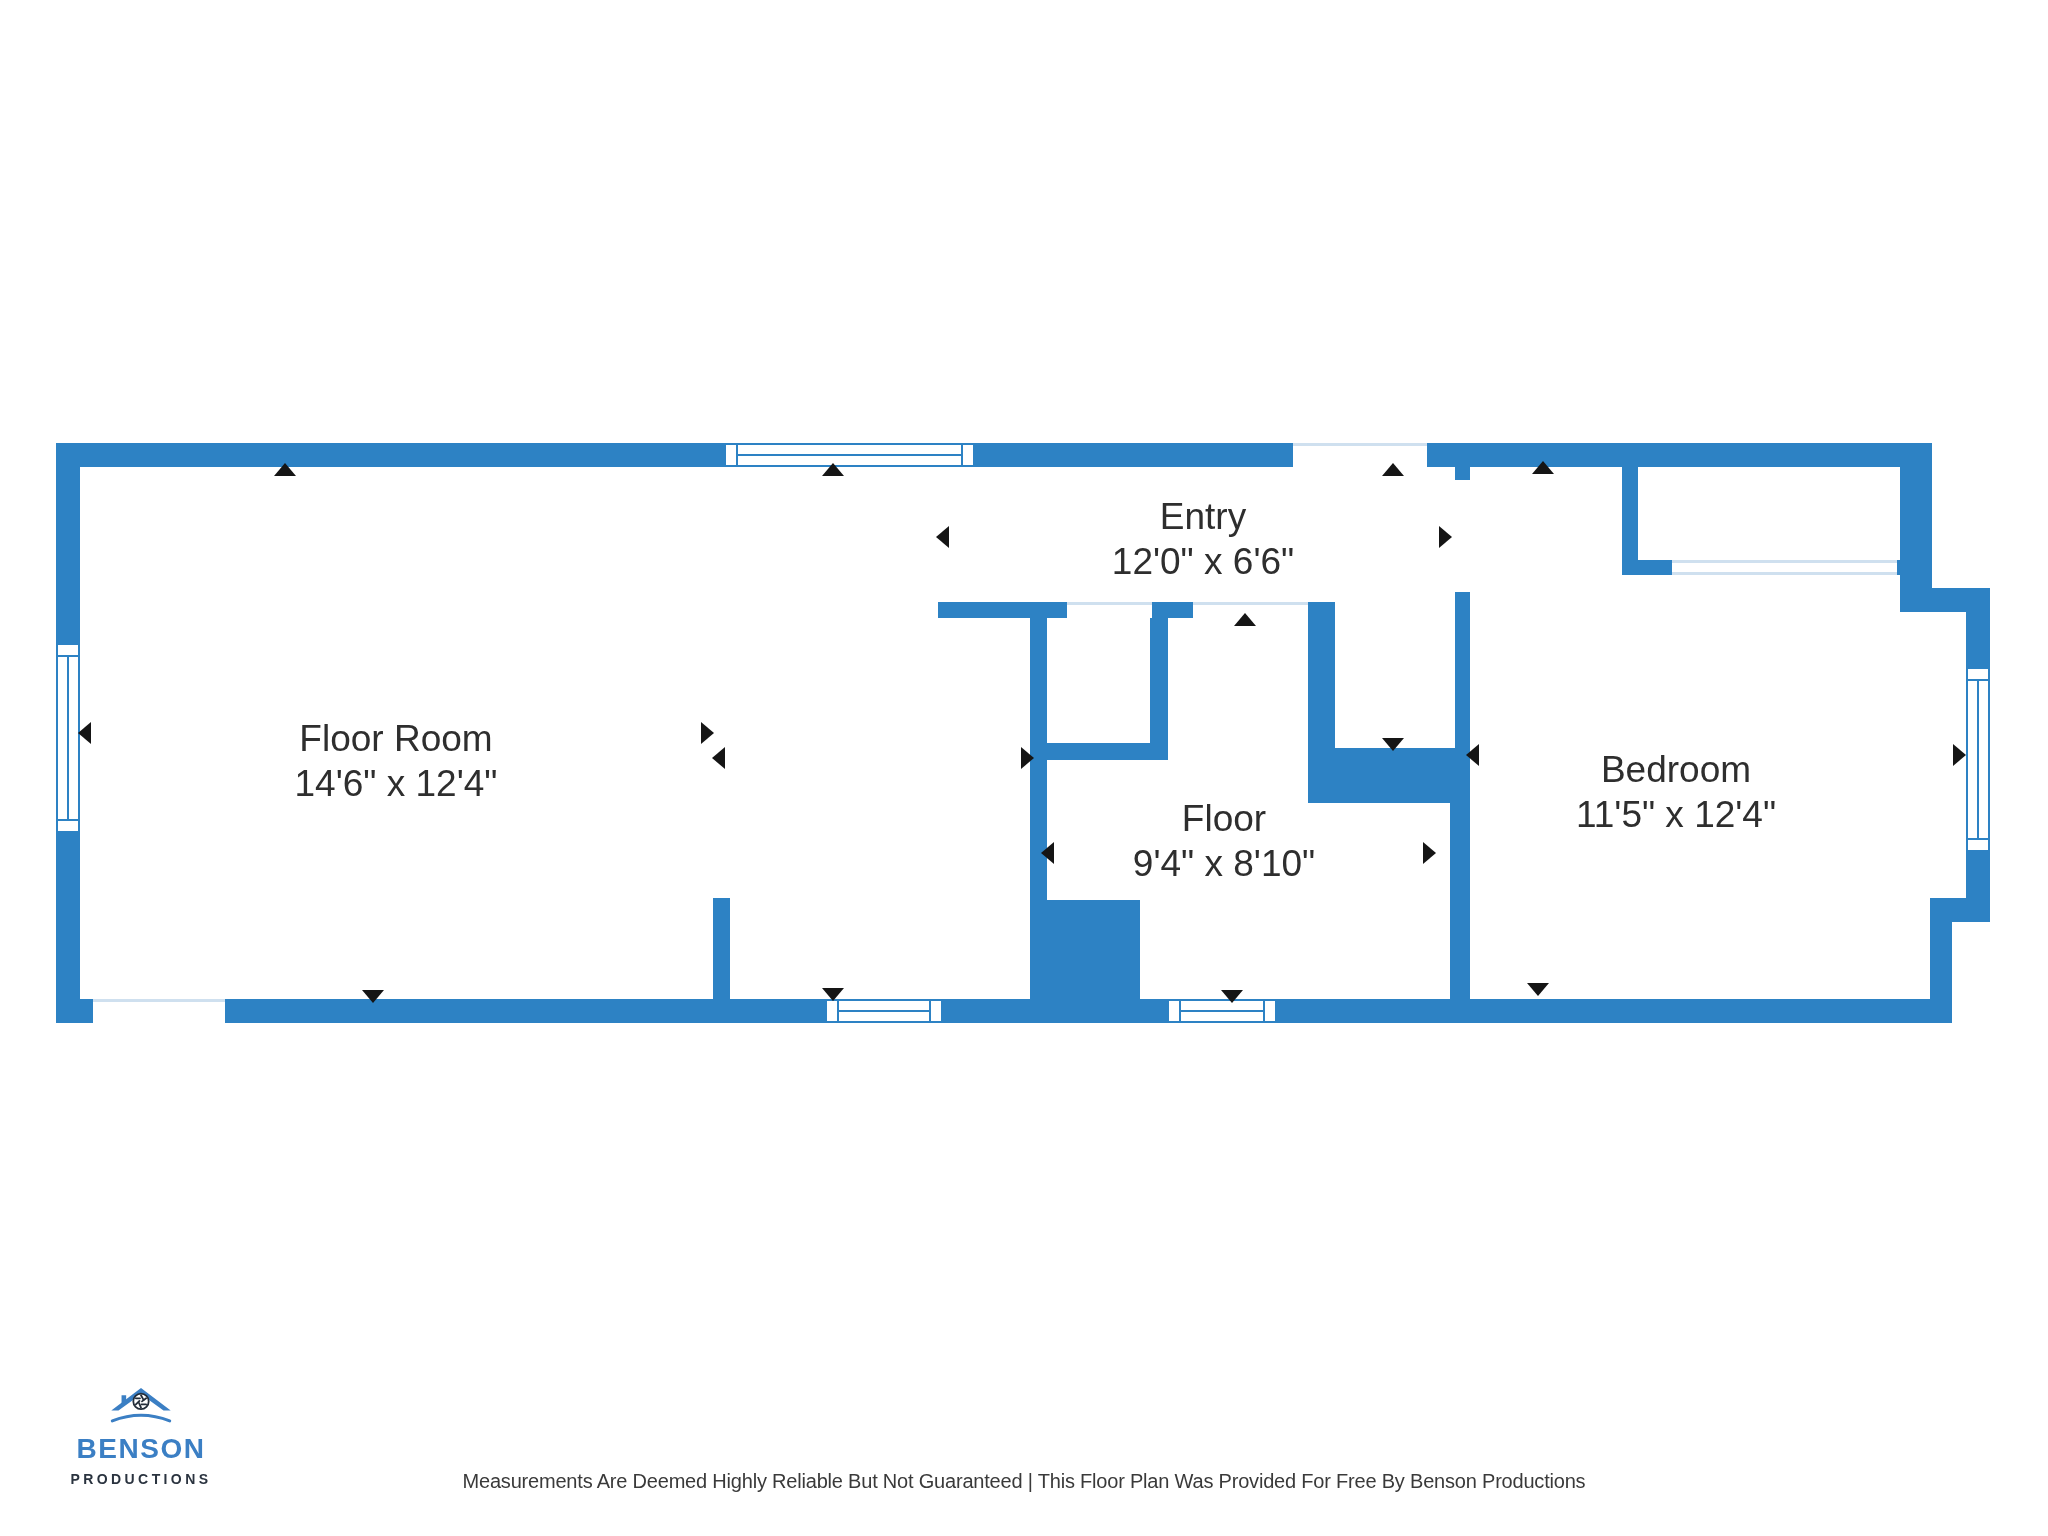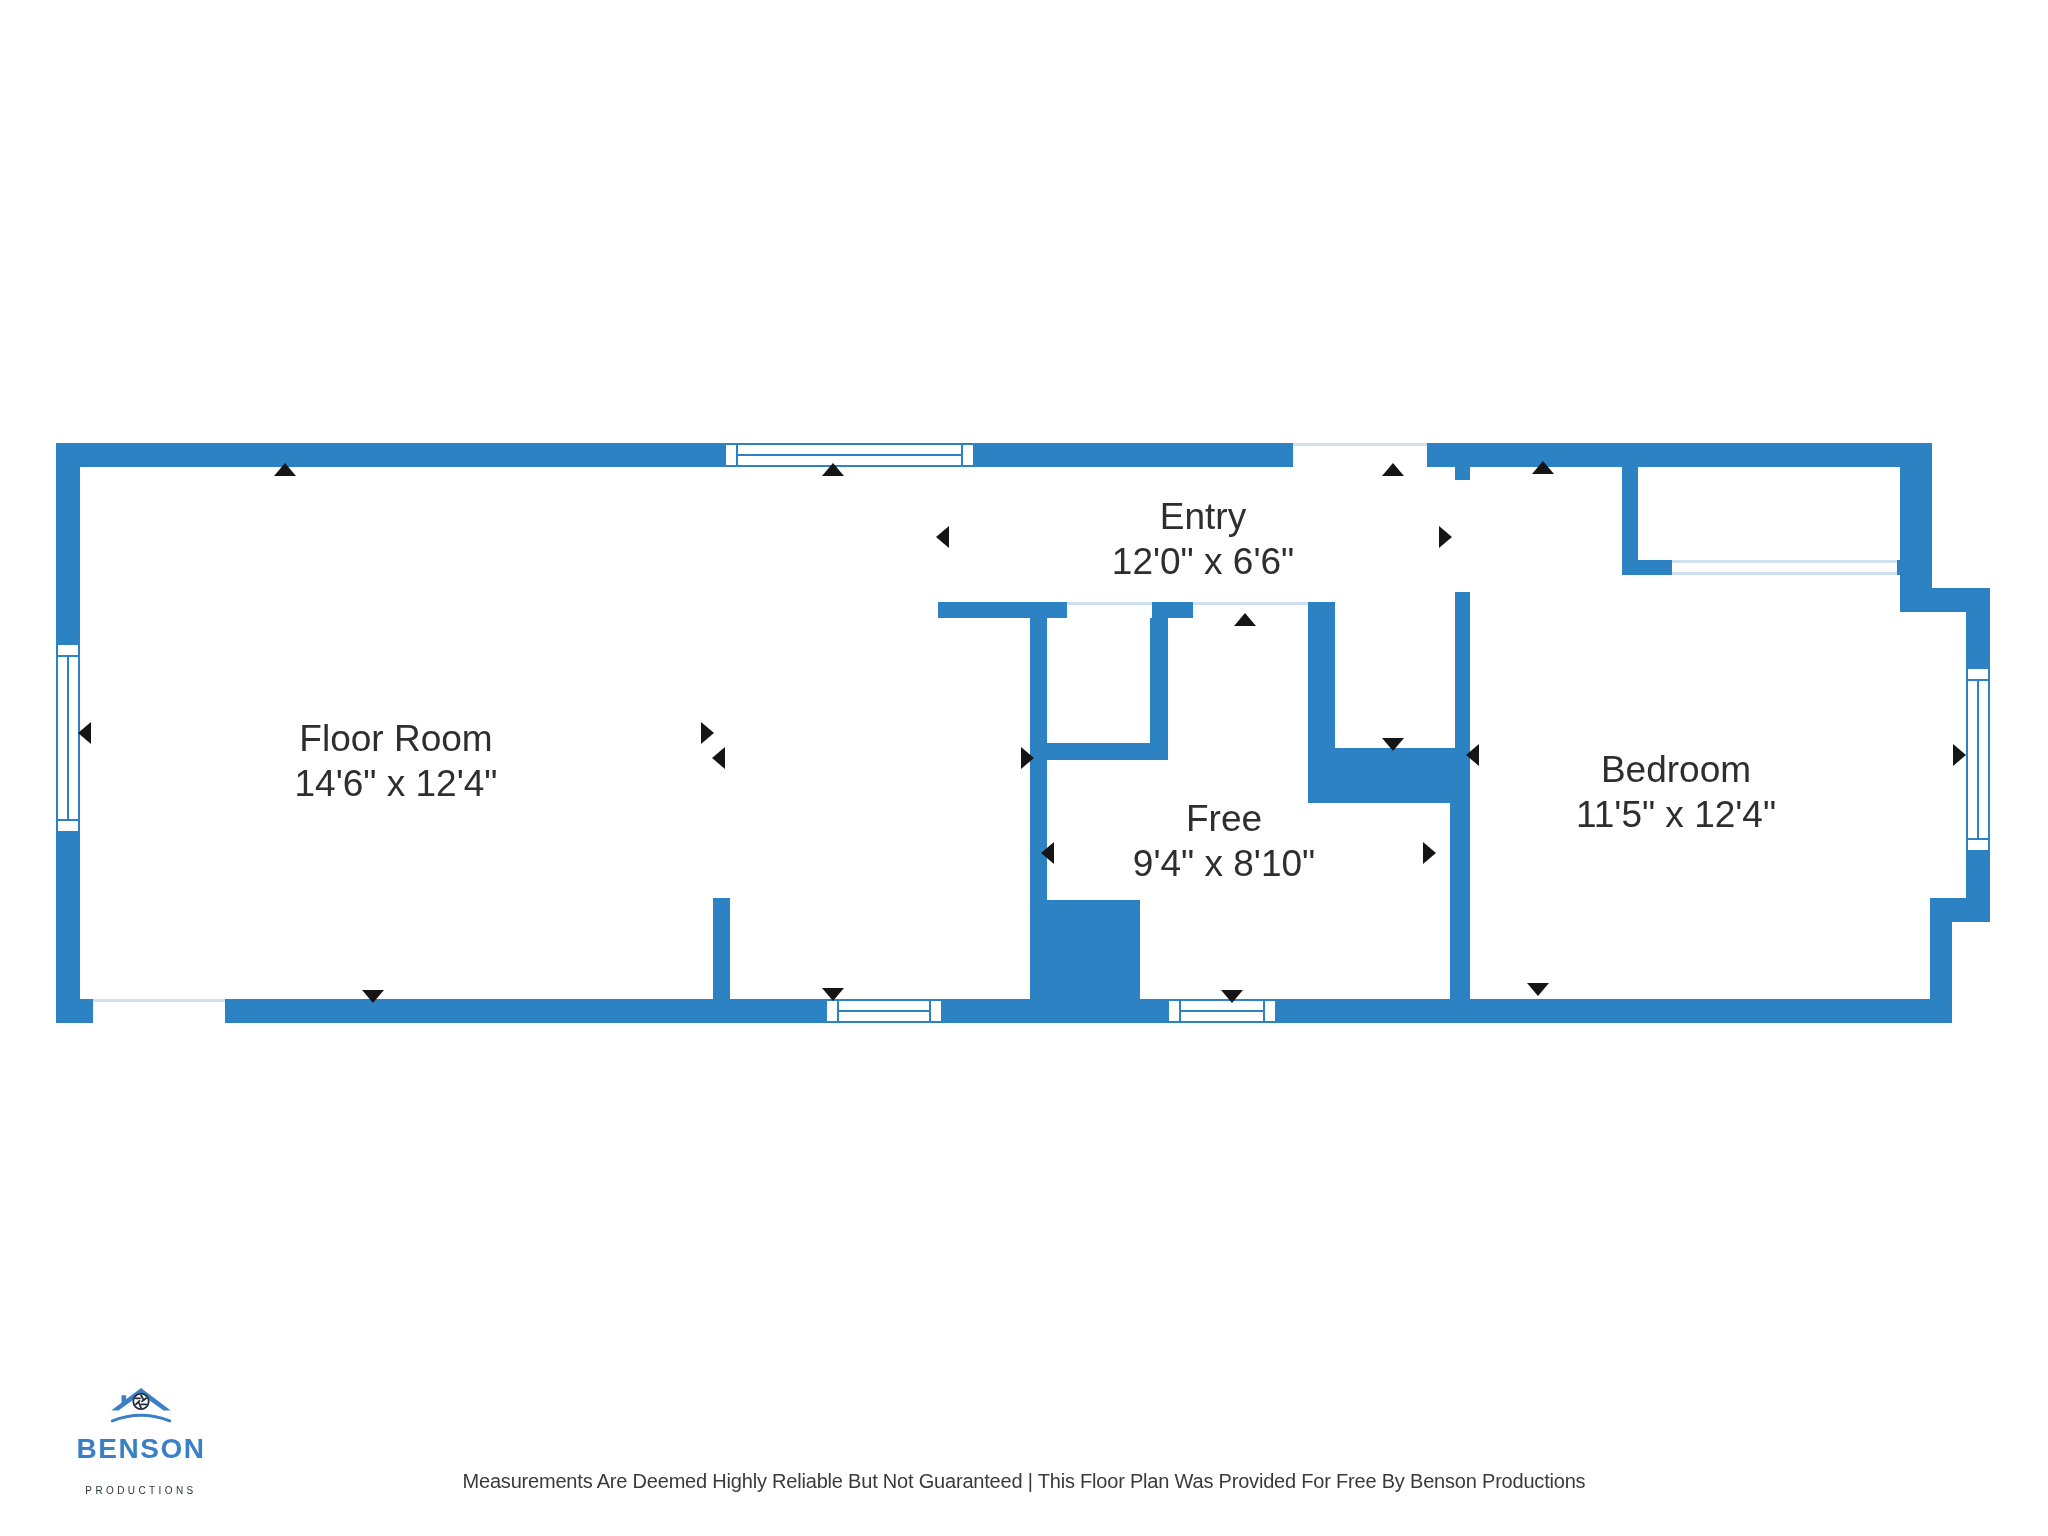--- a/index.html
+++ b/index.html
@@ -9,21 +9,21 @@
   .wall{position:absolute;background:var(--wall,#2d82c4);}
   .window{position:absolute;background:#ffffff;border:2px solid var(--wall,#2d82c4);box-sizing:border-box;}
   .wline{position:absolute;background:var(--wall,#2d82c4);}
   .opening{position:absolute;background:#ffffff;}
   .oline{position:absolute;background:#cfe0ef;}
   .marker{position:absolute;width:0;height:0;}
   .room-label{position:absolute;transform:translate(-50%,-50%);text-align:center;
               color:#2e2e2e;font-size:37px;line-height:45px;white-space:nowrap;}
   .logo{position:absolute;left:60px;top:1384px;width:162px;text-align:center;}
   .logo-brand{display:block;font-size:28px;font-weight:700;letter-spacing:1.5px;color:#3b7fc4;margin-top:2px;}
-  .logo-tagline{display:block;font-size:10px;font-weight:400;letter-spacing:3.4px;color:#2a333f;margin-top:20px;}
+  .logo-tagline{display:block;font-size:14px;font-weight:700;letter-spacing:3.4px;color:#2a333f;margin-top:6px;}
   .footer{position:absolute;left:0;top:1470px;width:100%;text-align:center;
           font-size:20px;letter-spacing:-0.2px;color:#3a3a3a;}
 </style>
 </head>
 <body>
 
 <div class="page">
   <div class="plan" id="plan">
       <div class="wall" style="left: 56px; top: 443px; width: 668px; height: 24px;"></div>
       <div class="wall" style="left: 975px; top: 443px; width: 318px; height: 24px;"></div>
@@ -118,21 +118,21 @@
       <div class="marker" style="left: 1953px; top: 744px; border-top: 11px solid transparent; border-bottom: 11px solid transparent; border-left: 13px solid rgb(21, 21, 21);"></div>
       <div class="room-label" style="left: 396px; top: 761px; color: rgb(46, 46, 46);">
         <div>Floor Room</div>
         <div>14'6" x 12'4"</div>
       </div>
       <div class="room-label" style="left: 1203px; top: 539px; color: rgb(46, 46, 46);">
         <div>Entry</div>
         <div>12'0" x 6'6"</div>
       </div>
       <div class="room-label" style="left: 1224px; top: 841px; color: rgb(46, 46, 46);">
-        <div>Free</div>
+        <div>Floor</div>
         <div>9'4" x 8'10"</div>
       </div>
       <div class="room-label" style="left: 1676px; top: 792px; color: rgb(46, 46, 46);">
         <div>Bedroom</div>
         <div>11'5" x 12'4"</div>
       </div>
     </div>
 
   <div class="logo">
     <svg viewBox="0 0 124 84" width="64" height="43" aria-hidden="true">

